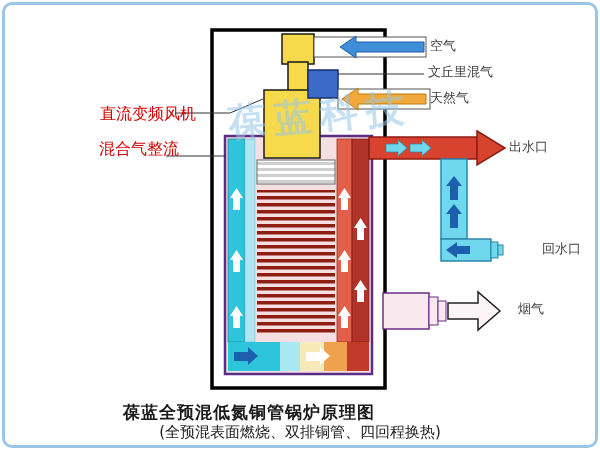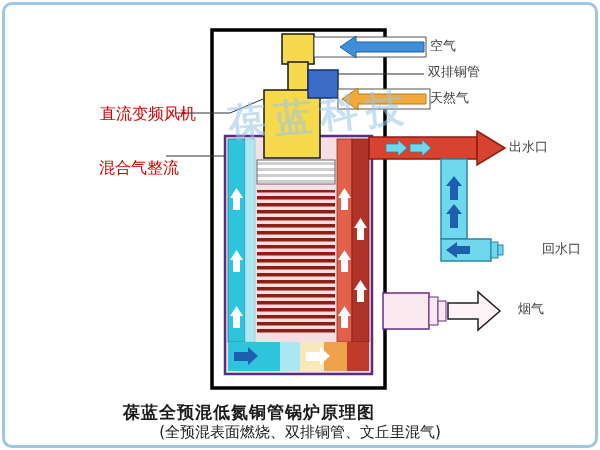--- a/index.html
+++ b/index.html
@@ -130,25 +130,25 @@
       <rect x="383" y="293" width="46" height="36" stroke="#6B2D87" stroke-width="1.5" fill="#F9E8EE"></rect>
       <rect x="429" y="297" width="9" height="28" stroke="#6B2D87" stroke-width="1" fill="#F9E8EE"></rect>
       <rect x="438" y="301" width="8" height="20" stroke="#6B2D87" stroke-width="1" fill="#F9E8EE"></rect>
       <polygon points="448,303 478,303 478,292 500,311 478,330 478,319 448,319" stroke="#222" stroke-width="1.5" fill="#FDF4F7"></polygon>
     </g>
   </svg>
 
   <div class="wm-cn">葆蓝科技</div>
 
   <div class="label" style="left:430px; top:39px;">空气</div>
-  <div class="label" style="left:428px; top:65px;">双排铜管</div>
+  <div class="label" style="left:428px; top:65px;">文丘里混气</div>
   <div class="label" style="left:430px; top:91px;">天然气</div>
   <div class="label red" style="left:100px; top:106px;">直流变频风机</div>
-  <div class="label red" style="left:99px;  top:160px;">混合气整流</div>
+  <div class="label red" style="left:99px;  top:141px;">混合气整流</div>
   <div class="label" style="left:509px; top:140px;">出水口</div>
   <div class="label" style="left:506px; top:242px;margin-left:36px;">回水口</div>
   <div class="label" style="left:518px; top:302px;">烟气</div>
 
   <div class="caption-title">葆蓝全预混低氮铜管锅炉原理图</div>
-  <div class="caption-subtitle">(全预混表面燃烧、双排铜管、文丘里混气)</div>
+  <div class="caption-subtitle">(全预混表面燃烧、双排铜管、四回程换热)</div>
 
   <div class="frame"></div>
 </div>
 
 </body></html>

